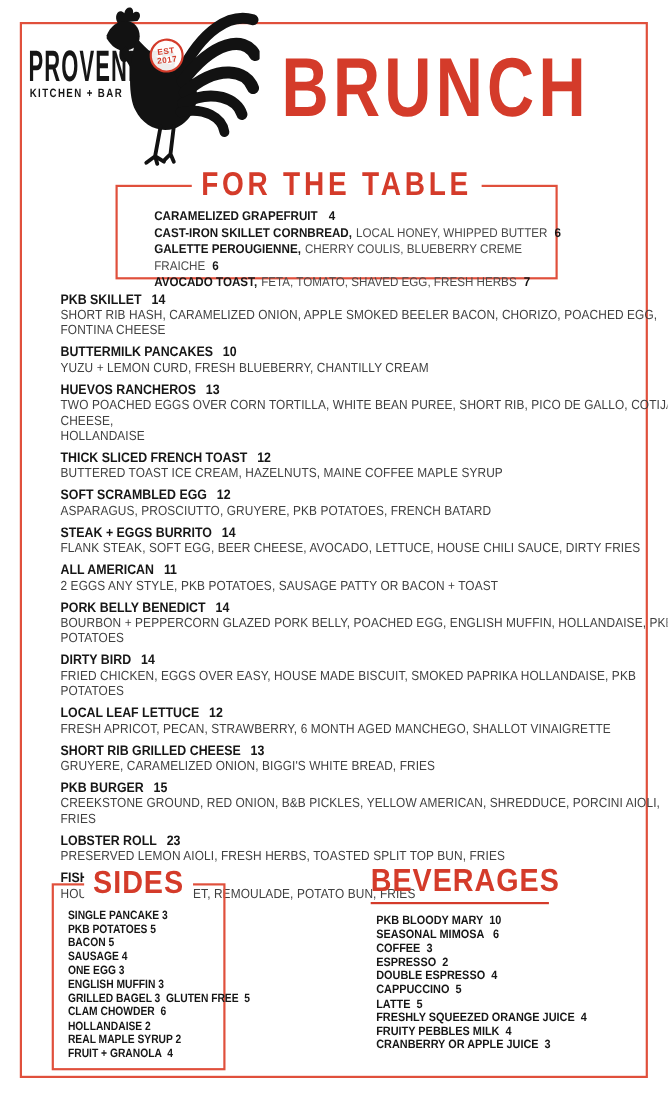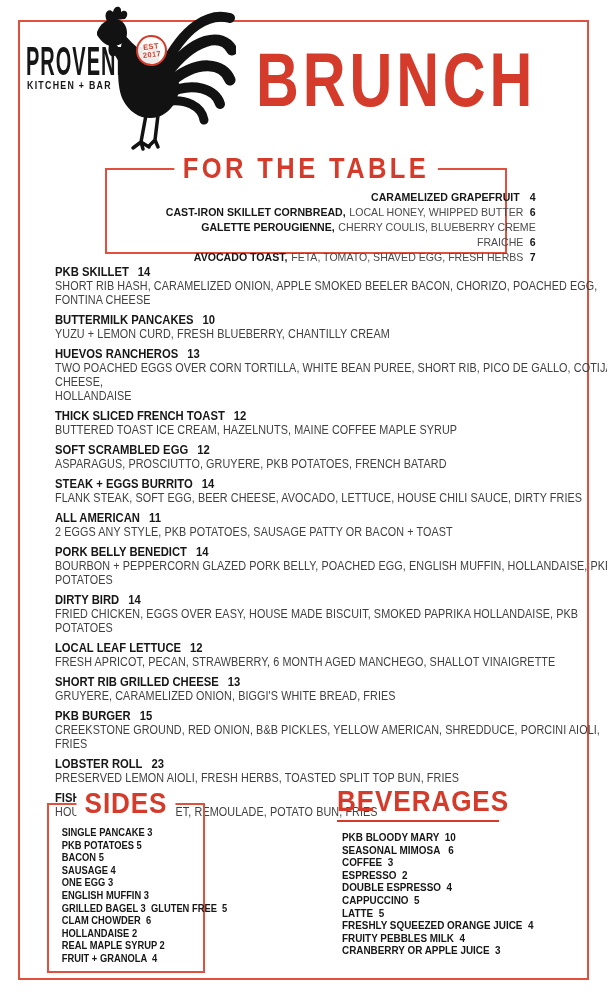--- a/index.html
+++ b/index.html
@@ -35,21 +35,21 @@
     display:flex;flex-direction:column;align-items:center;justify-content:center;
     transform:rotate(-7deg);text-align:center;
   }
   .brunch{
     position:absolute;left:256px;top:42px;margin:0;font-size:76px;line-height:1;font-weight:700;
     letter-spacing:5px;color:var(--red);transform:scaleX(.78);transform-origin:left top;white-space:nowrap;
   }
   
   .ftt-box{
     position:absolute;left:105px;top:168px;width:402px;height:86px;
-    border:2px solid var(--red-light);box-sizing:border-box;text-align:right;
+    border:2px solid var(--red-light);box-sizing:border-box;
   }
   .ftt-title{
     position:absolute;top:-19px;left:50%;margin:0;background:#fff;padding:0 10px;
     font-size:30px;line-height:34px;font-weight:700;letter-spacing:4px;color:var(--red);
     transform:translateX(-50%) scaleX(.85);white-space:nowrap;
   }
   .ftt-items{
     padding:20px 0 0 36px;font-size:11.5px;line-height:15px;
     transform:scaleX(.92);transform-origin:left top;width:430px;
   }

